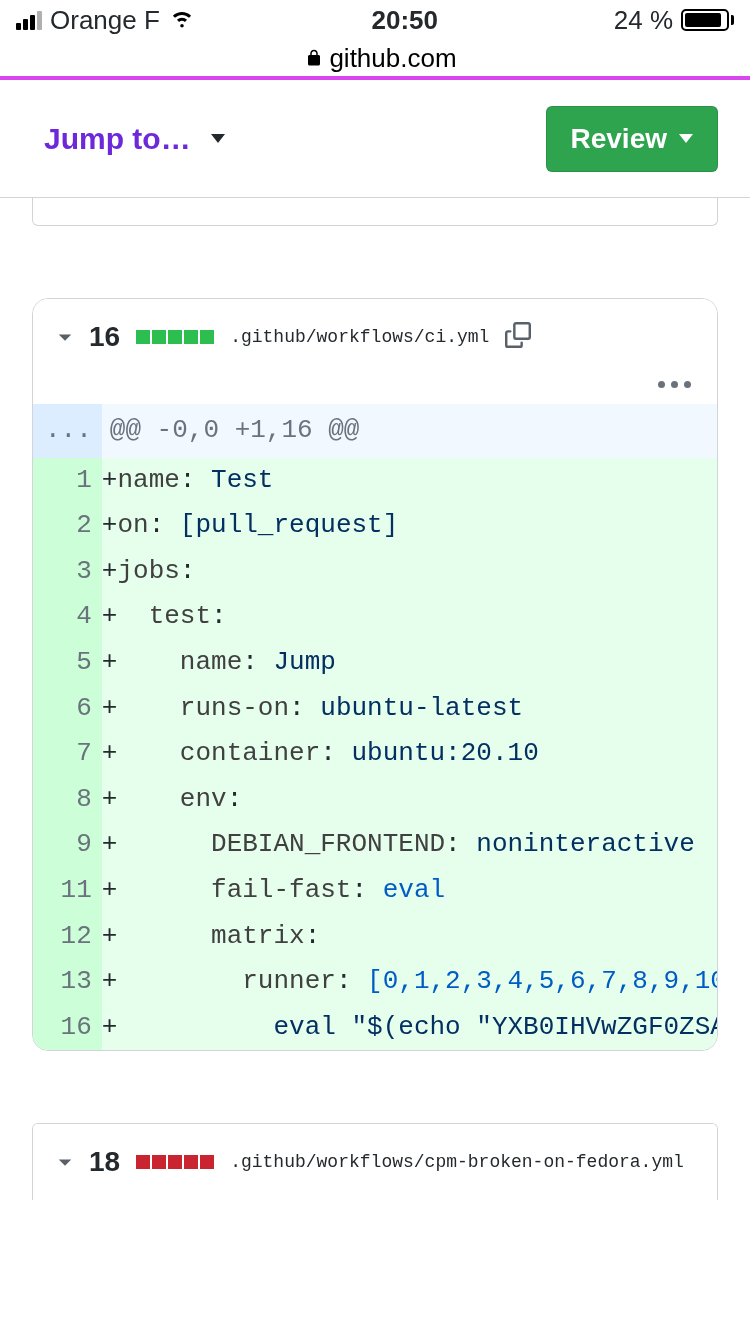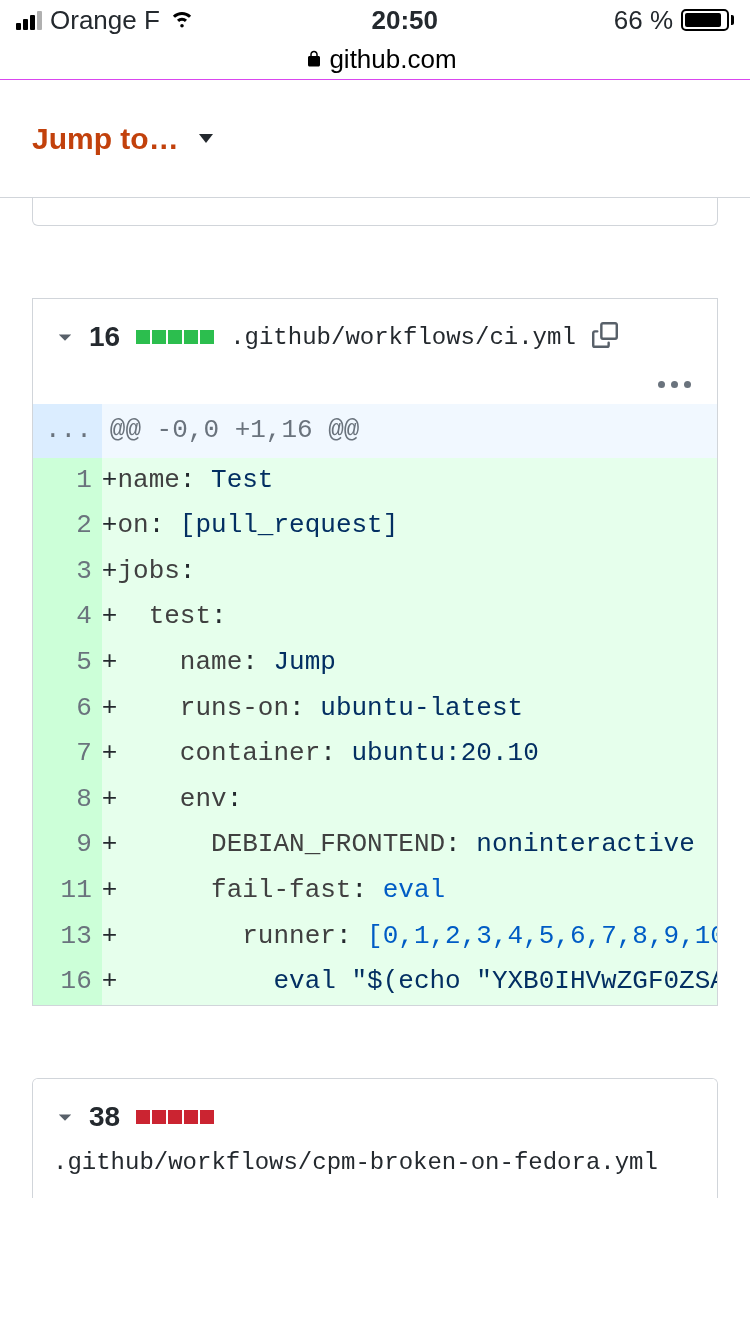--- a/index.html
+++ b/index.html
@@ -7,40 +7,40 @@
 .status-bar { height:40px; display:flex; justify-content:space-between; align-items:center; padding:0 16px; font-size:26px; }
 .status-left,.status-right { display:flex; align-items:center; gap:8px; }
 .signal-bars { display:flex; align-items:flex-end; gap:2px; height:20px; }
 .bar { width:5px; background:#000; border-radius:1px; }
 .bar:nth-child(1){height:7px;} .bar:nth-child(2){height:11px;} .bar:nth-child(3){height:15px;} .bar:nth-child(4){height:19px;background:#b0b0b0;}
 .wifi-icon svg { width:28px; height:28px; }
 .battery { display:flex; align-items:center; gap:2px; }
 .battery-body { width:48px; height:22px; border:2px solid #000; border-radius:5px; position:relative; padding:2px; }
 .battery-fill { width:90%; height:100%; background:#000; border-radius:2px; }
 .battery-cap { width:3px; height:10px; background:#000; border-radius:0 2px 2px 0; }
-.url-bar { height:40px; display:flex; align-items:center; justify-content:center; font-size:26px; color:#000; gap:6px; border-bottom:1px solid #d946ef;padding-left:12px; }
+.url-bar { height:40px; display:flex; align-items:center; justify-content:center; font-size:26px; color:#000; gap:6px; border-bottom:4px solid #d946ef;padding-left:12px; }
 .lock-icon svg { width:18px; height:18px; }
 .navbar { height:118px; display:flex; align-items:center; justify-content:space-between; padding:0 32px; border-bottom:1px solid #d1d5da; }
-.jump-to { display:flex; align-items:center; gap:20px; font-size:30px; font-weight:600; color:#c2410c; }
+.jump-to { display:flex; align-items:center; gap:20px; font-size:30px; font-weight:600; color:#6d28d9;margin-left:12px; }
 .caret-down { width:0; height:0; border-left:7px solid transparent; border-right:7px solid transparent; border-top:9px solid #24292e; }
 .review-btn { background:#2ea44f; color:#fff; border:none; border-radius:6px; padding:16px 24px; font-size:28px; font-weight:600; display:flex; align-items:center; gap:12px; border:1px solid rgba(27,31,35,0.15); }
 .review-btn .caret-down { border-top-color:#fff; }
 .content { padding:0 0 0 0; }
-.file-card { margin:32px 32px 0 32px; border:1px solid #d1d5da; border-radius:0; overflow:hidden; }
+.file-card { margin:32px 32px 0 32px; border:1px solid #d1d5da; border-radius:16px; overflow:hidden; }
 .file-card.peek { border-top-left-radius:6px; border-top-right-radius:6px; }
 .file-header { padding:22px 20px; background:#fff; }
 .file-header-row { display:flex; align-items:center; gap:16px; flex-wrap:wrap; }
 .chevron { transform:rotate(90deg); transition:transform .1s; }
 .chevron svg { width:20px; height:20px; fill:#586069; }
 .changes-count { font-weight:700; font-size:28px; color:#24292e; }
 .diff-blocks { display:flex; gap:2px; }
 .block { width:14px; height:14px; }
 .block.green { background:#2cbe4e; }
 .block.red { background:#cb2431; }
-.file-path { font-family:SFMono-Regular,Consolas,"Liberation Mono",Menlo,monospace; font-size:24px; color:#24292e; word-break:break-all; }
+.file-path { font-family:SFMono-Regular,Consolas,"Liberation Mono",Menlo,monospace; font-size:18px; color:#24292e; word-break:break-all; }
 .copy-icon svg { width:26px; height:26px; fill:#586069; }
 .file-menu { display:flex; justify-content:flex-end; padding:6px 26px 16px 0; }
 .kebab { display:flex; gap:6px; }
 .kebab span { width:7px; height:7px; background:#6a737d; border-radius:50%; }
 .diff-table { width:100%; border-collapse:collapse; font-family:SFMono-Regular,Consolas,"Liberation Mono",Menlo,monospace; font-size:26px; line-height:1.6; }
 .hunk-row td { background:#f1f8ff; color:#6a737d; padding:6px 12px; }
 .hunk-row .line-num { background:#dbedff; text-align:center; }
 .diff-row td { padding:2px 0; }
 .diff-row.add td { background:#e6ffec; }
 .line-num { width:54px; min-width:54px; text-align:right; padding-right:10px !important; color:#6a737d; user-select:none; background:#cdffd8; }
@@ -66,21 +66,21 @@
         <div class="bar"></div>
         <div class="bar"></div>
       </div>
     <span>Orange F</span>
     <span class="wifi-icon"><svg viewBox="0 0 24 24">
           <path d="M12 18c.8 0 1.5.7 1.5 1.5S12.8 21 12 21s-1.5-.7-1.5-1.5S11.2 18 12 18zm-4.3-3.6c2.4-2.4 6.2-2.4 8.6 0l-1.8 1.8c-1.4-1.4-3.6-1.4-5 0l-1.8-1.8zm-3.5-3.5c4.3-4.3 11.3-4.3 15.6 0l-1.8 1.8c-3.3-3.3-8.7-3.3-12 0l-1.8-1.8z"></path>
         </svg></span>
   </div>
   <div style="font-weight:600;">20:50</div>
   <div class="status-right">
-    <span>66 %</span>
+    <span>24 %</span>
     <div class="battery">
         <div class="battery-body">
           <div class="battery-fill"></div>
         </div>
         <div class="battery-cap"></div>
       </div>
   </div>
 </div>
 
 <div class="url-bar">
@@ -88,20 +88,24 @@
         <path d="M18 8h-1V6c0-2.8-2.2-5-5-5S7 3.2 7 6v2H6c-1.1 0-2 .9-2 2v10c0 1.1.9 2 2 2h12c1.1 0 2-.9 2-2V10c0-1.1-.9-2-2-2zM9 6c0-1.7 1.3-3 3-3s3 1.3 3 3v2H9V6z"></path>
       </svg></span>
   <span>github.com</span>
 </div>
 
 <div class="navbar">
   <div class="jump-to">
     <span>Jump to…</span>
     <span class="caret-down"></span>
   </div>
+  <button class="review-btn">
+    <span>Review</span>
+    <span class="caret-down"></span>
+  </button>
 </div>
 
 <div class="content">
   <div class="partial-top"></div>
   <div class="spacer"></div>
 
   <div class="file-card">
     <div class="file-header">
       <div class="file-header-row">
         <span class="chevron"><svg viewBox="0 0 16 16">
@@ -180,20 +184,25 @@
             <td class="line-num">9</td>
             <td class="sign">+</td>
             <td class="code">      <span class="tok-key">DEBIAN_FRONTEND</span><span class="tok-punct">: </span><span class="tok-str">noninteractive</span></td>
           </tr>
           <tr class="diff-row add">
             <td class="line-num">11</td>
             <td class="sign">+</td>
             <td class="code">      <span class="tok-key">fail-fast</span><span class="tok-punct">: </span><span class="tok-bool">eval</span></td>
           </tr>
           <tr class="diff-row add">
+            <td class="line-num">12</td>
+            <td class="sign">+</td>
+            <td class="code">      <span class="tok-key">matrix</span><span class="tok-punct">:</span></td>
+          </tr>
+          <tr class="diff-row add">
             <td class="line-num">13</td>
             <td class="sign">+</td>
             <td class="code">        <span class="tok-key">runner</span><span class="tok-punct">: </span><span class="tok-num">[0,1,2,3,4,5,6,7,8,9,10,</span></td>
           </tr>
           <tr class="diff-row add">
             <td class="line-num">16</td>
             <td class="sign">+</td>
             <td class="code">          <span class="tok-str">eval "$(echo "YXB0IHVwZGF0ZSAt</span></td>
           </tr>
         </tbody>
@@ -201,21 +210,21 @@
   </div>
 
   <div class="spacer"></div>
 
   <div class="file-card peek" style="border-bottom:none; border-radius:6px 6px 0 0;">
     <div class="file-header">
       <div class="file-header-row">
         <span class="chevron"><svg viewBox="0 0 16 16">
               <path d="M6 3l5 5-5 5V3z"></path>
             </svg></span>
-        <span class="changes-count">38</span>
+        <span class="changes-count">18</span>
         <span class="diff-blocks">
             <span class="block red"></span>
             <span class="block red"></span>
             <span class="block red"></span>
             <span class="block red"></span>
             <span class="block red"></span>
           </span>
         <span class="file-path">.github/workflows/cpm-broken-on-fedora.yml</span>
 
       </div>

